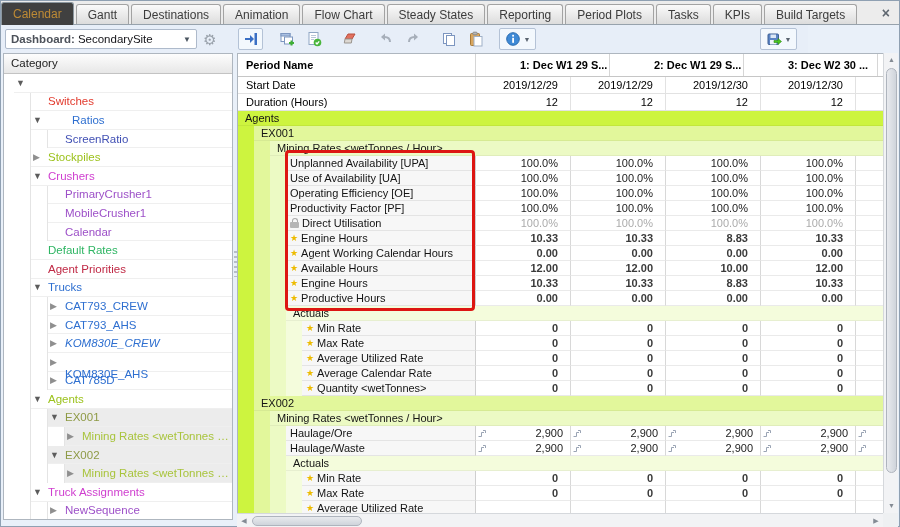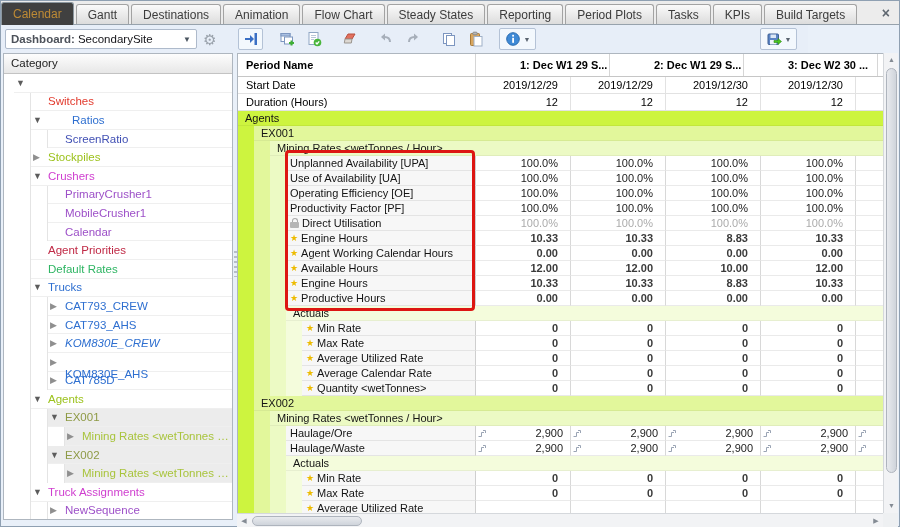--- a/index.html
+++ b/index.html
@@ -281,28 +281,28 @@
           <span class="tguide"></span>
           <div class="tnode">
             <span class="texp"></span>
             <span class="tlabel" style="color: rgb(157, 80, 200);">Calendar</span>
           </div>
         </div>
         <div class="tree-row">
           <span class="tguide"></span>
           <div class="tnode">
             <span class="texp"></span>
+            <span class="tlabel" style="color: rgb(46, 181, 99);">Default Rates</span>
+          </div>
+        </div>
+        <div class="tree-row">
+          <span class="tguide"></span>
+          <div class="tnode">
+            <span class="texp"></span>
             <span class="tlabel" style="color: rgb(192, 41, 69);">Agent Priorities</span>
-          </div>
-        </div>
-        <div class="tree-row">
-          <span class="tguide"></span>
-          <div class="tnode">
-            <span class="texp"></span>
-            <span class="tlabel" style="color: rgb(46, 181, 99);">Default Rates</span>
           </div>
         </div>
         <div class="tree-row">
           <span class="tguide"></span>
           <div class="tnode">
             <span class="texp">▼</span>
             <span class="tlabel" style="color: rgb(46, 111, 208);">Trucks</span>
           </div>
         </div>
         <div class="tree-row">

